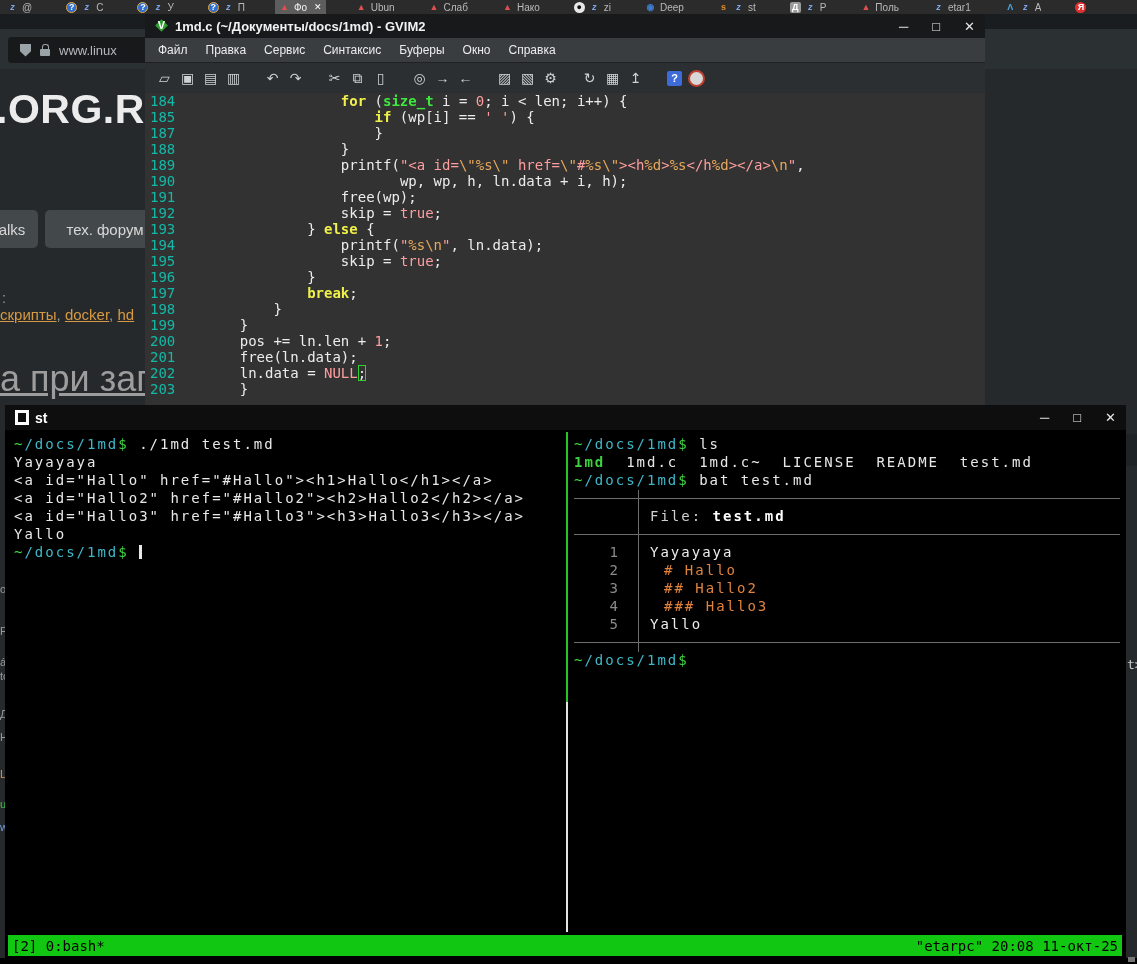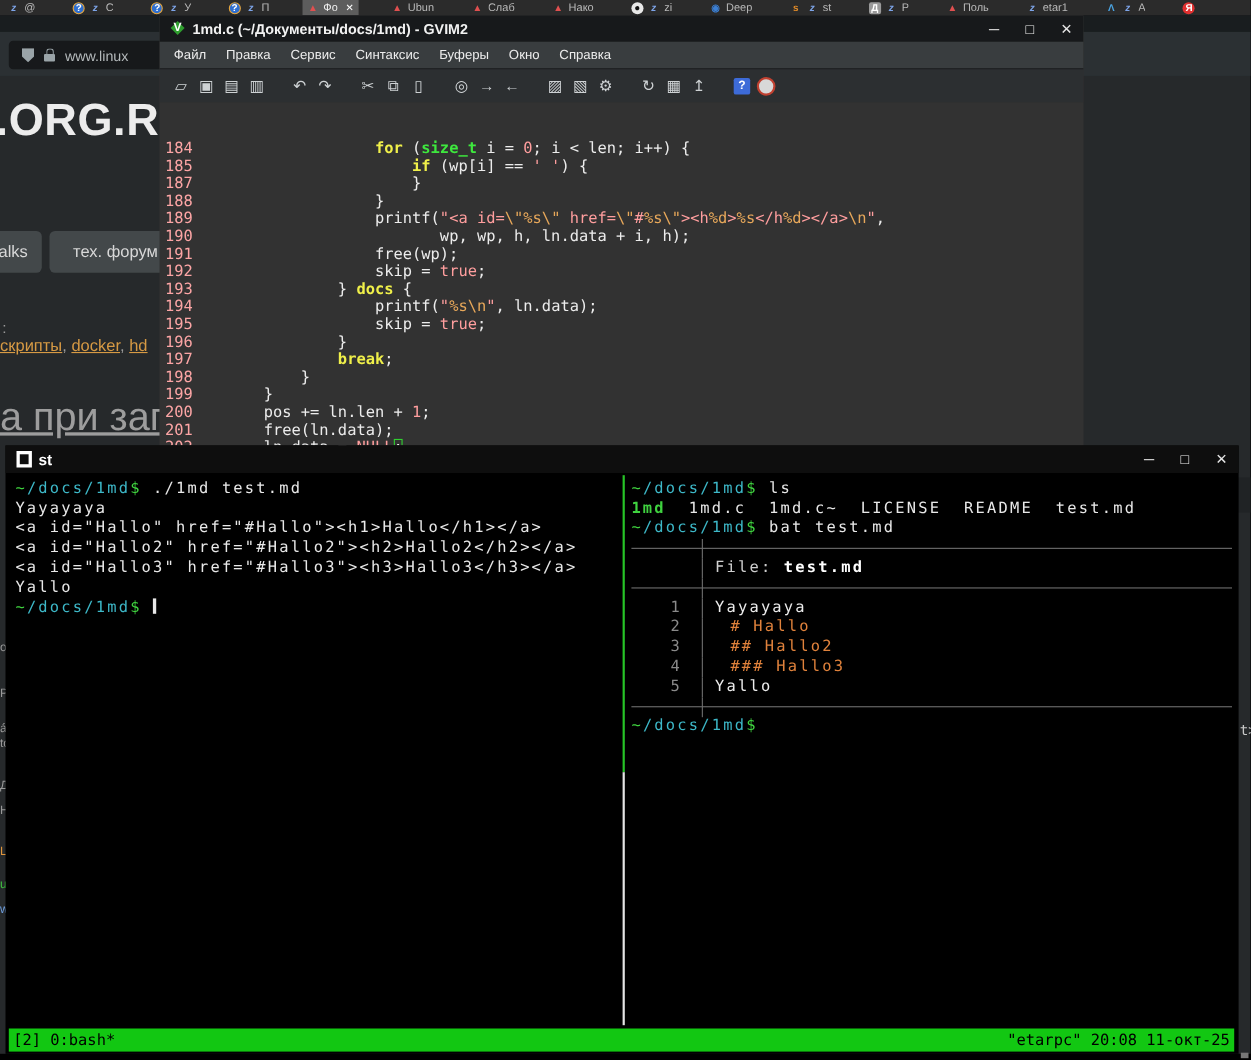--- a/index.html
+++ b/index.html
@@ -62,21 +62,21 @@
   .menu-item{padding:0 9px;color:#ececec;font-size:12px;}
   .gv-toolbar{height:30px;background:#2c2f31;border-top:1px solid #1e2022;display:flex;align-items:center;padding-left:8px;}
   .tgroup{display:flex;align-items:center;margin-right:16px;}
   .ticon{width:23px;text-align:center;color:#ced2d4;font-size:14px;}
   .ticon.thf{width:15px;height:15px;line-height:15px;background:#3d6bd8;color:#fff;
              font-size:11px;font-weight:bold;border-radius:2px;margin:0 4px;}
   .ticon.thelp{width:13px;height:13px;border-radius:50%;background:#d8d8d8;
                border:2px solid #c04030;color:transparent;box-sizing:content-box;margin-left:2px;}
   #gv-code{position:absolute;left:0;top:79px;right:0;bottom:0;overflow:hidden;}
   .cl{height:16px;white-space:pre;font-family:"DejaVu Sans Mono",monospace;font-size:14px;line-height:16px;}
-  .cnum{display:inline-block;width:61px;padding-left:5px;box-sizing:border-box;color:#fca5a5;margin-top:34px;}
+  .cnum{display:inline-block;width:61px;padding-left:5px;box-sizing:border-box;color:#14b8a6;}
   .c-pl{color:#ececec;}
   .c-kw{color:#f0f04a;font-weight:bold;}
   .c-ty{color:#3ee83e;font-weight:bold;}
   .c-st{color:#ff9e9e;}
   .c-sp{color:#e8a85a;}
   .c-ct{color:#ff9e9e;}
   .c-cur{color:#ececec;outline:1px solid #30d030;outline-offset:-1px;}
   
   #term{position:absolute;left:5px;top:405px;width:1121px;height:553px;background:#000;}
   .tm-titlebar{height:25px;background:#0e0e0e;display:flex;align-items:center;padding:0 10px;gap:6px;}
@@ -278,21 +278,21 @@
     </div>
   <div id="gv-code">
       <div class="cl"><span class="cnum">184</span>                <span class="c-kw">for</span><span class="c-pl"> (</span><span class="c-ty">size_t</span><span class="c-pl"> i = </span><span class="c-ct">0</span><span class="c-pl">; i &lt; len; i++) {</span></div>
       <div class="cl"><span class="cnum">185</span>                    <span class="c-kw">if</span><span class="c-pl"> (wp[i] == </span><span class="c-ct">' '</span><span class="c-pl">) {</span></div>
       <div class="cl"><span class="cnum">187</span>                    <span class="c-pl">}</span></div>
       <div class="cl"><span class="cnum">188</span>                <span class="c-pl">}</span></div>
       <div class="cl"><span class="cnum">189</span>                <span class="c-pl">printf(</span><span class="c-st">"&lt;a id=</span><span class="c-sp">\"</span><span class="c-sp">%s</span><span class="c-sp">\"</span><span class="c-st"> href=</span><span class="c-sp">\"</span><span class="c-st">#</span><span class="c-sp">%s</span><span class="c-sp">\"</span><span class="c-st">&gt;&lt;h</span><span class="c-sp">%d</span><span class="c-st">&gt;</span><span class="c-sp">%s</span><span class="c-st">&lt;/h</span><span class="c-sp">%d</span><span class="c-st">&gt;&lt;/a&gt;</span><span class="c-sp">\n</span><span class="c-st">"</span><span class="c-pl">,</span></div>
       <div class="cl"><span class="cnum">190</span>                       <span class="c-pl">wp, wp, h, ln.data + i, h);</span></div>
       <div class="cl"><span class="cnum">191</span>                <span class="c-pl">free(wp);</span></div>
       <div class="cl"><span class="cnum">192</span>                <span class="c-pl">skip = </span><span class="c-ct">true</span><span class="c-pl">;</span></div>
-      <div class="cl"><span class="cnum">193</span>            <span class="c-pl">} </span><span class="c-kw">docs</span><span class="c-pl"> {</span></div>
+      <div class="cl"><span class="cnum">193</span>            <span class="c-pl">} </span><span class="c-kw">else</span><span class="c-pl"> {</span></div>
       <div class="cl"><span class="cnum">194</span>                <span class="c-pl">printf(</span><span class="c-st">"</span><span class="c-sp">%s</span><span class="c-sp">\n</span><span class="c-st">"</span><span class="c-pl">, ln.data);</span></div>
       <div class="cl"><span class="cnum">195</span>                <span class="c-pl">skip = </span><span class="c-ct">true</span><span class="c-pl">;</span></div>
       <div class="cl"><span class="cnum">196</span>            <span class="c-pl">}</span></div>
       <div class="cl"><span class="cnum">197</span>            <span class="c-kw">break</span><span class="c-pl">;</span></div>
       <div class="cl"><span class="cnum">198</span>        <span class="c-pl">}</span></div>
       <div class="cl"><span class="cnum">199</span>    <span class="c-pl">}</span></div>
       <div class="cl"><span class="cnum">200</span>    <span class="c-pl">pos += ln.len + </span><span class="c-ct">1</span><span class="c-pl">;</span></div>
       <div class="cl"><span class="cnum">201</span>    <span class="c-pl">free(ln.data);</span></div>
       <div class="cl"><span class="cnum">202</span>    <span class="c-pl">ln.data = </span><span class="c-ct">NULL</span><span class="c-cur">;</span></div>
       <div class="cl"><span class="cnum">203</span>    <span class="c-pl">}</span></div>

